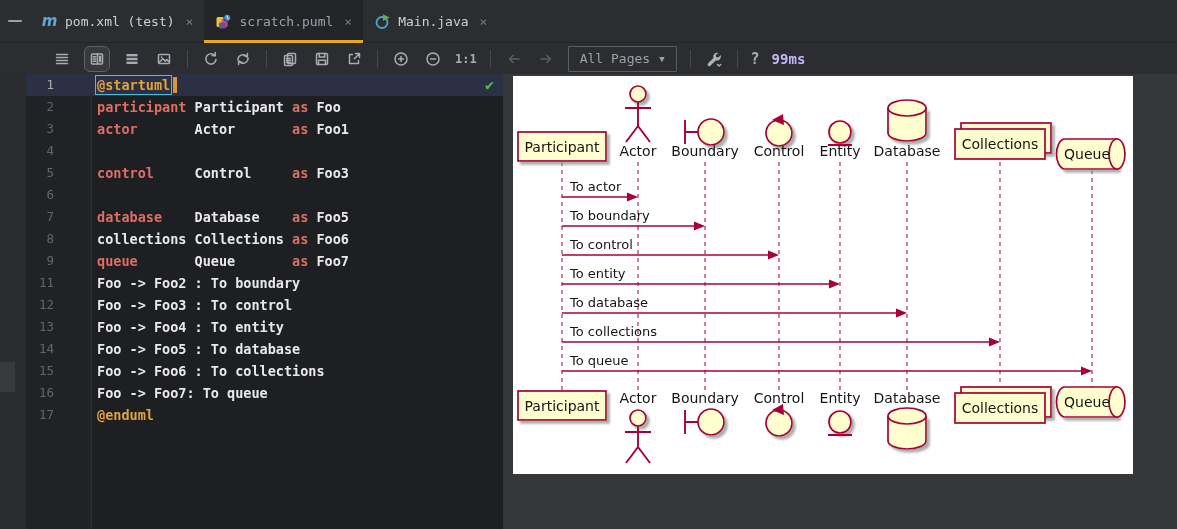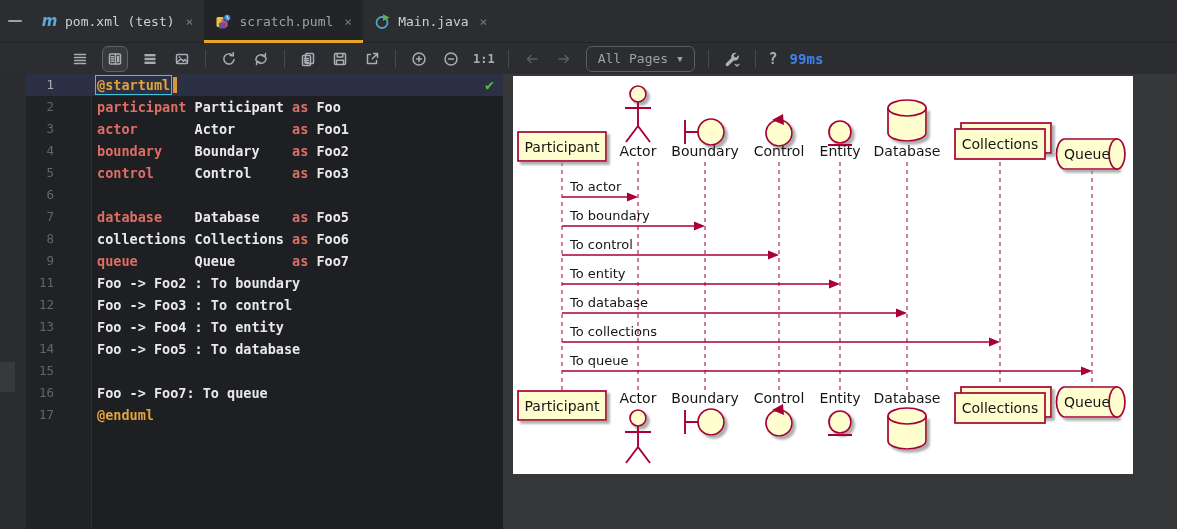--- a/index.html
+++ b/index.html
@@ -14,31 +14,31 @@
   .tab{display:flex;align-items:center;gap:7px;padding:0 11px;
        font-family:"DejaVu Sans Mono",monospace;font-size:13px;color:#CED0D6;position:relative;cursor:default;}
   .tab.active{background:#222427;color:#9CA1A9;}
   .tab.active::after{content:"";position:absolute;left:0;right:0;bottom:-1px;height:3px;background:#E7A623;}
   .tclose{color:#787C83;font-size:13px;margin-left:4px;}
   .ticon{width:17px;height:17px;display:flex;align-items:center;justify-content:center;flex:none;}
   .maven-m{color:#5FA8D9;font:bold 15px "DejaVu Sans",sans-serif;font-style:italic;}
 
   
   .toolbar{position:absolute;top:43px;left:0;right:0;height:31px;background:#2B2D30;
-           display:flex;align-items:center;padding-left:70px;gap:12px;}
+           display:flex;align-items:center;padding-left:52px;gap:12px;}
   .tbtn{width:20px;height:20px;display:flex;align-items:center;justify-content:center;flex:none;}
   .tbtn svg{stroke:#A9ADB3;fill:none;stroke-width:1.5;stroke-linecap:round;stroke-linejoin:round;}
   .tbtn.selected{width:24px;height:24px;border:1px solid #5E6166;border-radius:6px;background:#37393D;}
   .tbtn.dim svg{stroke:#5B5E63;}
   .sep{width:1px;height:18px;background:#47494D;flex:none;margin:0 1px;}
   .tool-txt{color:#A9ADB3;font:bold 12px "DejaVu Sans Mono",monospace;}
-  .dropdown{height:24px;border:1px solid #5A5D62;border-radius:6px;color:#9DA1A8;
+  .dropdown{height:24px;border:1px solid #5A5D62;border-radius:1px;color:#9DA1A8;
             font:13px "DejaVu Sans Mono",monospace;display:flex;align-items:center;gap:9px;padding:0 11px;}
   .chev{font-size:9px;color:#9DA1A8;}
-  .time-txt{color:#3b82f6;font:bold 14px "DejaVu Sans Mono",monospace;}
+  .time-txt{color:#c4b5fd;font:bold 14px "DejaVu Sans Mono",monospace;}
   .help-txt{color:#A9ADB3;font:bold 15px "DejaVu Sans Mono",monospace;}
 
   
   .main{position:absolute;top:74px;left:0;right:0;bottom:0;display:flex;}
   .stripe{width:26px;background:#2A2C2E;position:relative;flex:none;}
   .stripe .patch{position:absolute;left:0;top:288px;width:15px;height:30px;background:#37393C;}
 
   .editor{width:477px;background:#1D1F22;position:relative;flex:none;
           font-family:"DejaVu Sans Mono",monospace;font-weight:bold;font-size:13.5px;}
   .gutterbg{position:absolute;left:0;top:0;bottom:0;width:65px;background:#212225;}
@@ -222,21 +222,20 @@
           <div class="row">
             <span class="num">2</span>
             <span class="code"><span class="k">participant </span><span class="p">Participant </span><span class="k">as </span><span class="p">Foo</span></span>
           </div>
           <div class="row">
             <span class="num">3</span>
             <span class="code"><span class="k">actor       </span><span class="p">Actor       </span><span class="k">as </span><span class="p">Foo1</span></span>
           </div>
           <div class="row">
             <span class="num">4</span>
-            <span class="code"><span class="k">boundary    </span><span class="p">Boundary    </span><span class="k">as </span><span class="p">Foo2</span></span>
           </div>
           <div class="row">
             <span class="num">5</span>
             <span class="code"><span class="k">control     </span><span class="p">Control     </span><span class="k">as </span><span class="p">Foo3</span></span>
           </div>
           <div class="row">
             <span class="num">6</span>
           </div>
           <div class="row">
             <span class="num">7</span>
@@ -261,20 +260,21 @@
           <div class="row">
             <span class="num">13</span>
             <span class="code"><span class="p">Foo -&gt; Foo4 : To entity</span></span>
           </div>
           <div class="row">
             <span class="num">14</span>
             <span class="code"><span class="p">Foo -&gt; Foo5 : To database</span></span>
           </div>
           <div class="row">
             <span class="num">15</span>
+            <span class="code"><span class="p">Foo -&gt; Foo6 : To collections</span></span>
           </div>
           <div class="row">
             <span class="num">16</span>
             <span class="code"><span class="p">Foo -&gt; Foo7: To queue</span></span>
           </div>
           <div class="row">
             <span class="num">17</span>
             <span class="code"><span class="d">@enduml</span></span>
           </div>
         </div>

